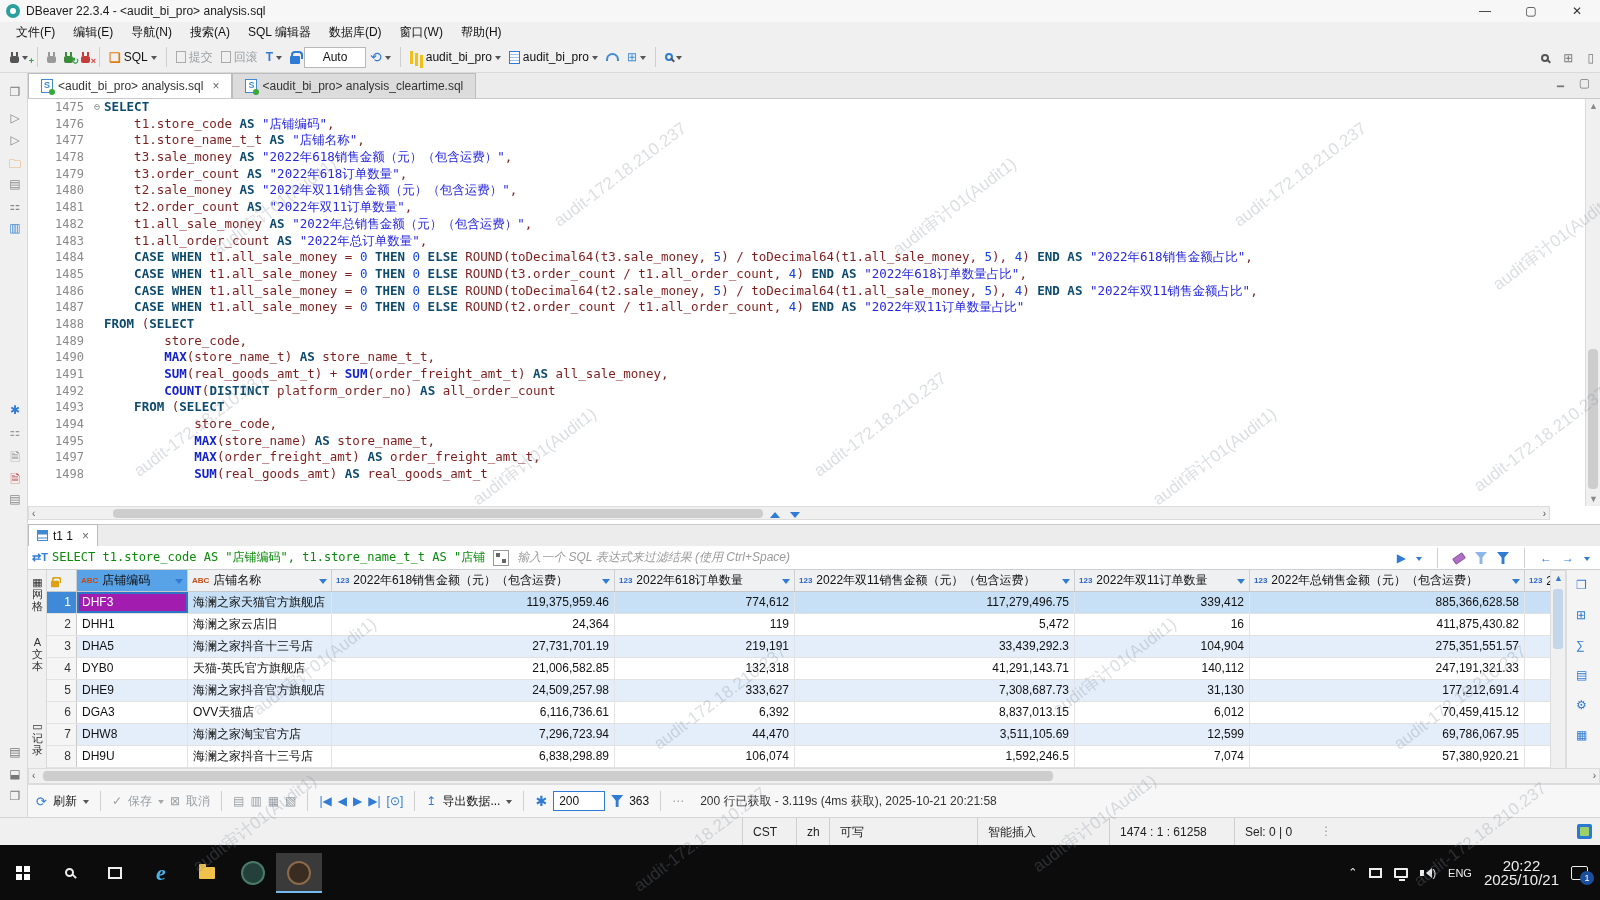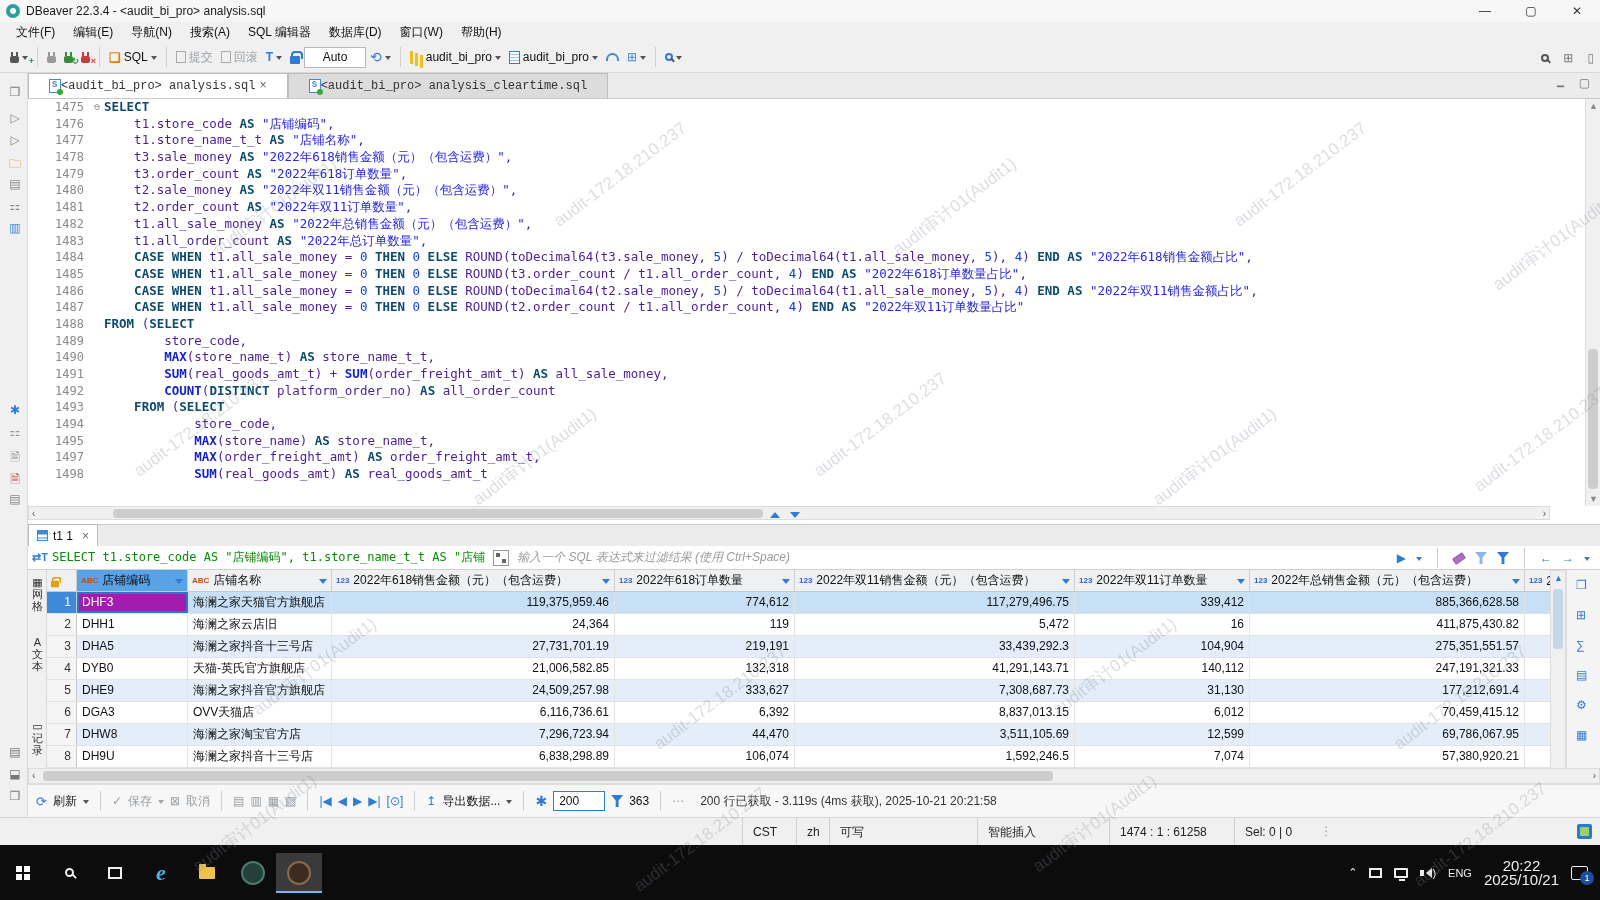--- a/index.html
+++ b/index.html
@@ -38,42 +38,42 @@
   .planico { color:#3f8ad0; font-size:12px; }
   .mag { display:inline-block; width:8px; height:8px; border:2px solid #555; border-radius:50%; position:relative; }
   .mag:after { content:''; position:absolute; width:5px; height:2px; background:#555; transform:rotate(45deg); right:-4px; bottom:-2px; }
   .ilock { display:inline-block; width:10px; height:8px; background:#2f7bd6; border-radius:1px; position:relative; margin-top:6px; }
   .ilock:before { content:''; position:absolute; left:1px; top:-5px; width:8px; height:6px; border:2px solid #2f7bd6; border-bottom:none; border-radius:4px 4px 0 0; }
   .ilock.orange { background:#e0a012; } .ilock.orange:before { border-color:#e0a012; }
   .toolbar-right { position:absolute; right:6px; top:42px; height:31px; display:flex; align-items:center; gap:14px; }
 
   
   .tabbar { position:absolute; left:28px; top:73px; width:1572px; height:26px; background:#ececec; border-bottom:1px solid #c9c9c9; display:flex; align-items:flex-end; }
-  .etab { height:25px; display:flex; align-items:center; padding:0 20px; border:1px solid #bcbcbc; border-bottom:none; font-size:12px; background:#dcdcdc; color:#333;font-family:Liberation Mono, monospace; }
+  .etab { height:25px; display:flex; align-items:center; gap:5px; padding:0 12px; border:1px solid #bcbcbc; border-bottom:none; font-size:12px; background:#dcdcdc; color:#333; }
   .etab.active { background:#fff; }
   .sqlfile { width:12px; height:14px; background:#fff; border:1px solid #3f8ad0; position:relative; }
   .sqlfile:before { content:'S'; position:absolute; left:2px; top:0px; font-size:9px; color:#3f8ad0; font-weight:bold; }
   .sqlfile:after { content:''; position:absolute; right:-3px; bottom:-3px; width:6px; height:6px; border-radius:50%; background:#38a838; }
   .tclose { color:#666; font-size:12px; margin-left:4px; }
   .tabbar-right { position:absolute; right:10px; top:76px; display:flex; gap:14px; color:#777; font-size:12px; }
 
   
   .rail { position:absolute; left:0; top:73px; width:28px; height:744px; background:#f0f0f0; border-right:1px solid #d9d9d9; }
   .rail .ric { position:absolute; left:6px; width:18px; text-align:center; font-size:12px; }
 
   
   .editor { position:absolute; left:28px; top:99px; width:1522px; height:382px; background:#fff; overflow:hidden; }
   .cl { display:flex; height:16.7px; line-height:16.7px; white-space:pre; font-family:"DejaVu Sans Mono", monospace; font-size:12.5px; }
   .ln { width:62px; text-align:right; color:#8a8a8a; padding-right:6px; flex:none; font-size:12px; }
   .fold { width:14px; color:#888; flex:none; font-size:10px; text-align:center; }
   .kw { color:#0c4a6e; font-weight:bold; }
   .fn { color:#1422cc; font-weight:bold; }
   .str { color:#2727e0; }
   .num { color:#0f42e0; }
-  .pl { color:#4c1d95; }
+  .pl { color:#7f1d1d; }
   .editor-hscroll { position:absolute; left:28px; top:506px; width:1522px; height:14px; background:#f0f0f0; border:1px solid #dcdcdc; }
   .eh-thumb { position:absolute; left:84px; top:2px; width:650px; height:9px; background:#cdcdcd; border-radius:4px; }
   .sash { position:absolute; top:507px; left:770px; display:flex; gap:10px; }
   .tri-up { width:0; height:0; border:5px solid transparent; border-bottom:6px solid #2f7bd6; }
   .tri-dn { width:0; height:0; border:5px solid transparent; border-top:6px solid #2f7bd6; margin-top:5px; }
   .editor-vscroll { position:absolute; right:0; top:99px; width:15px; height:407px; background:#f0f0f0; border-left:1px solid #dcdcdc; }
   .ev-thumb { position:absolute; left:2px; top:250px; width:10px; height:140px; background:#cdcdcd; border-radius:4px; }
   .vsarr { position:absolute; left:3px; color:#888; font-size:9px; }
 
   

